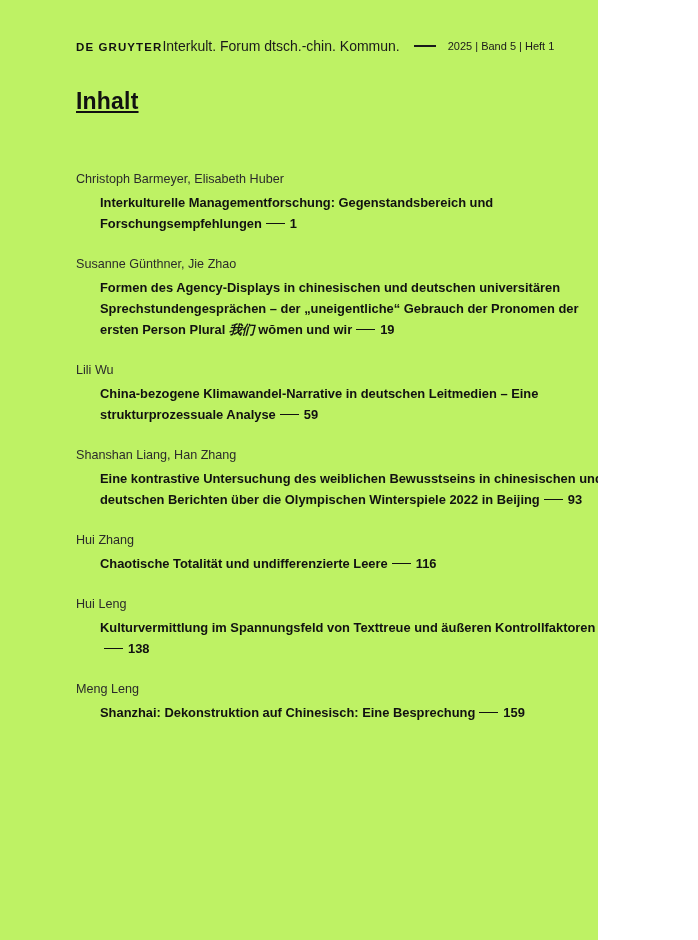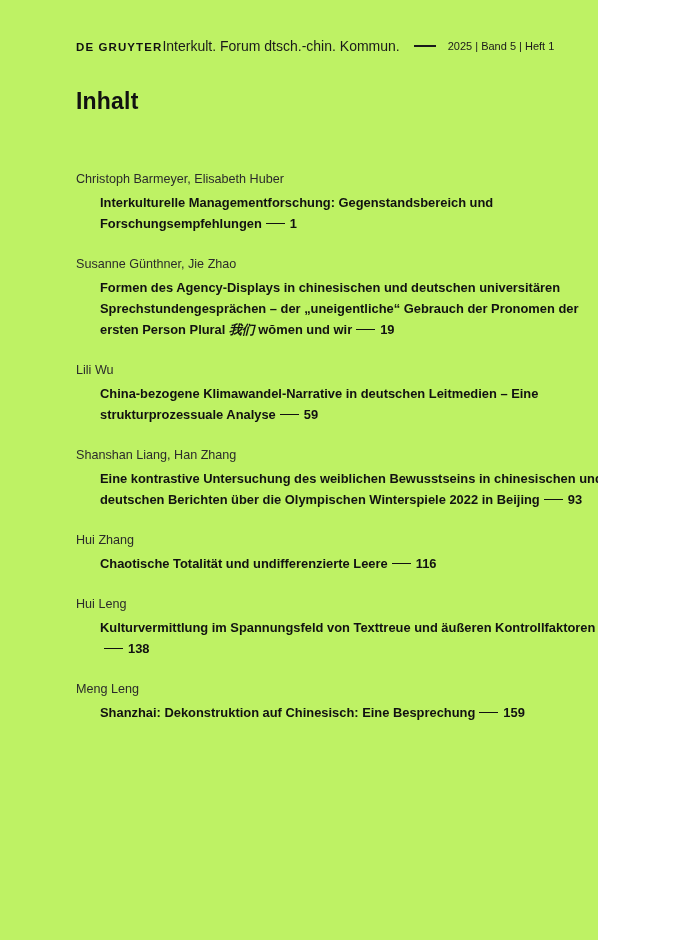--- a/index.html
+++ b/index.html
@@ -65,20 +65,21 @@
   }
   
   .page-title {
     position: absolute;
     top: 88px;
     left: 76px;
     font-size: 23px;
     font-weight: bold;
     letter-spacing: 0.2px;
     color: #111111;
+    text-decoration: underline;
   }
   
   .toc {
     position: absolute;
     top: 170px;
     left: 76px;
     width: 528px;
   }
   .toc-entry {
     margin-bottom: 21px;

